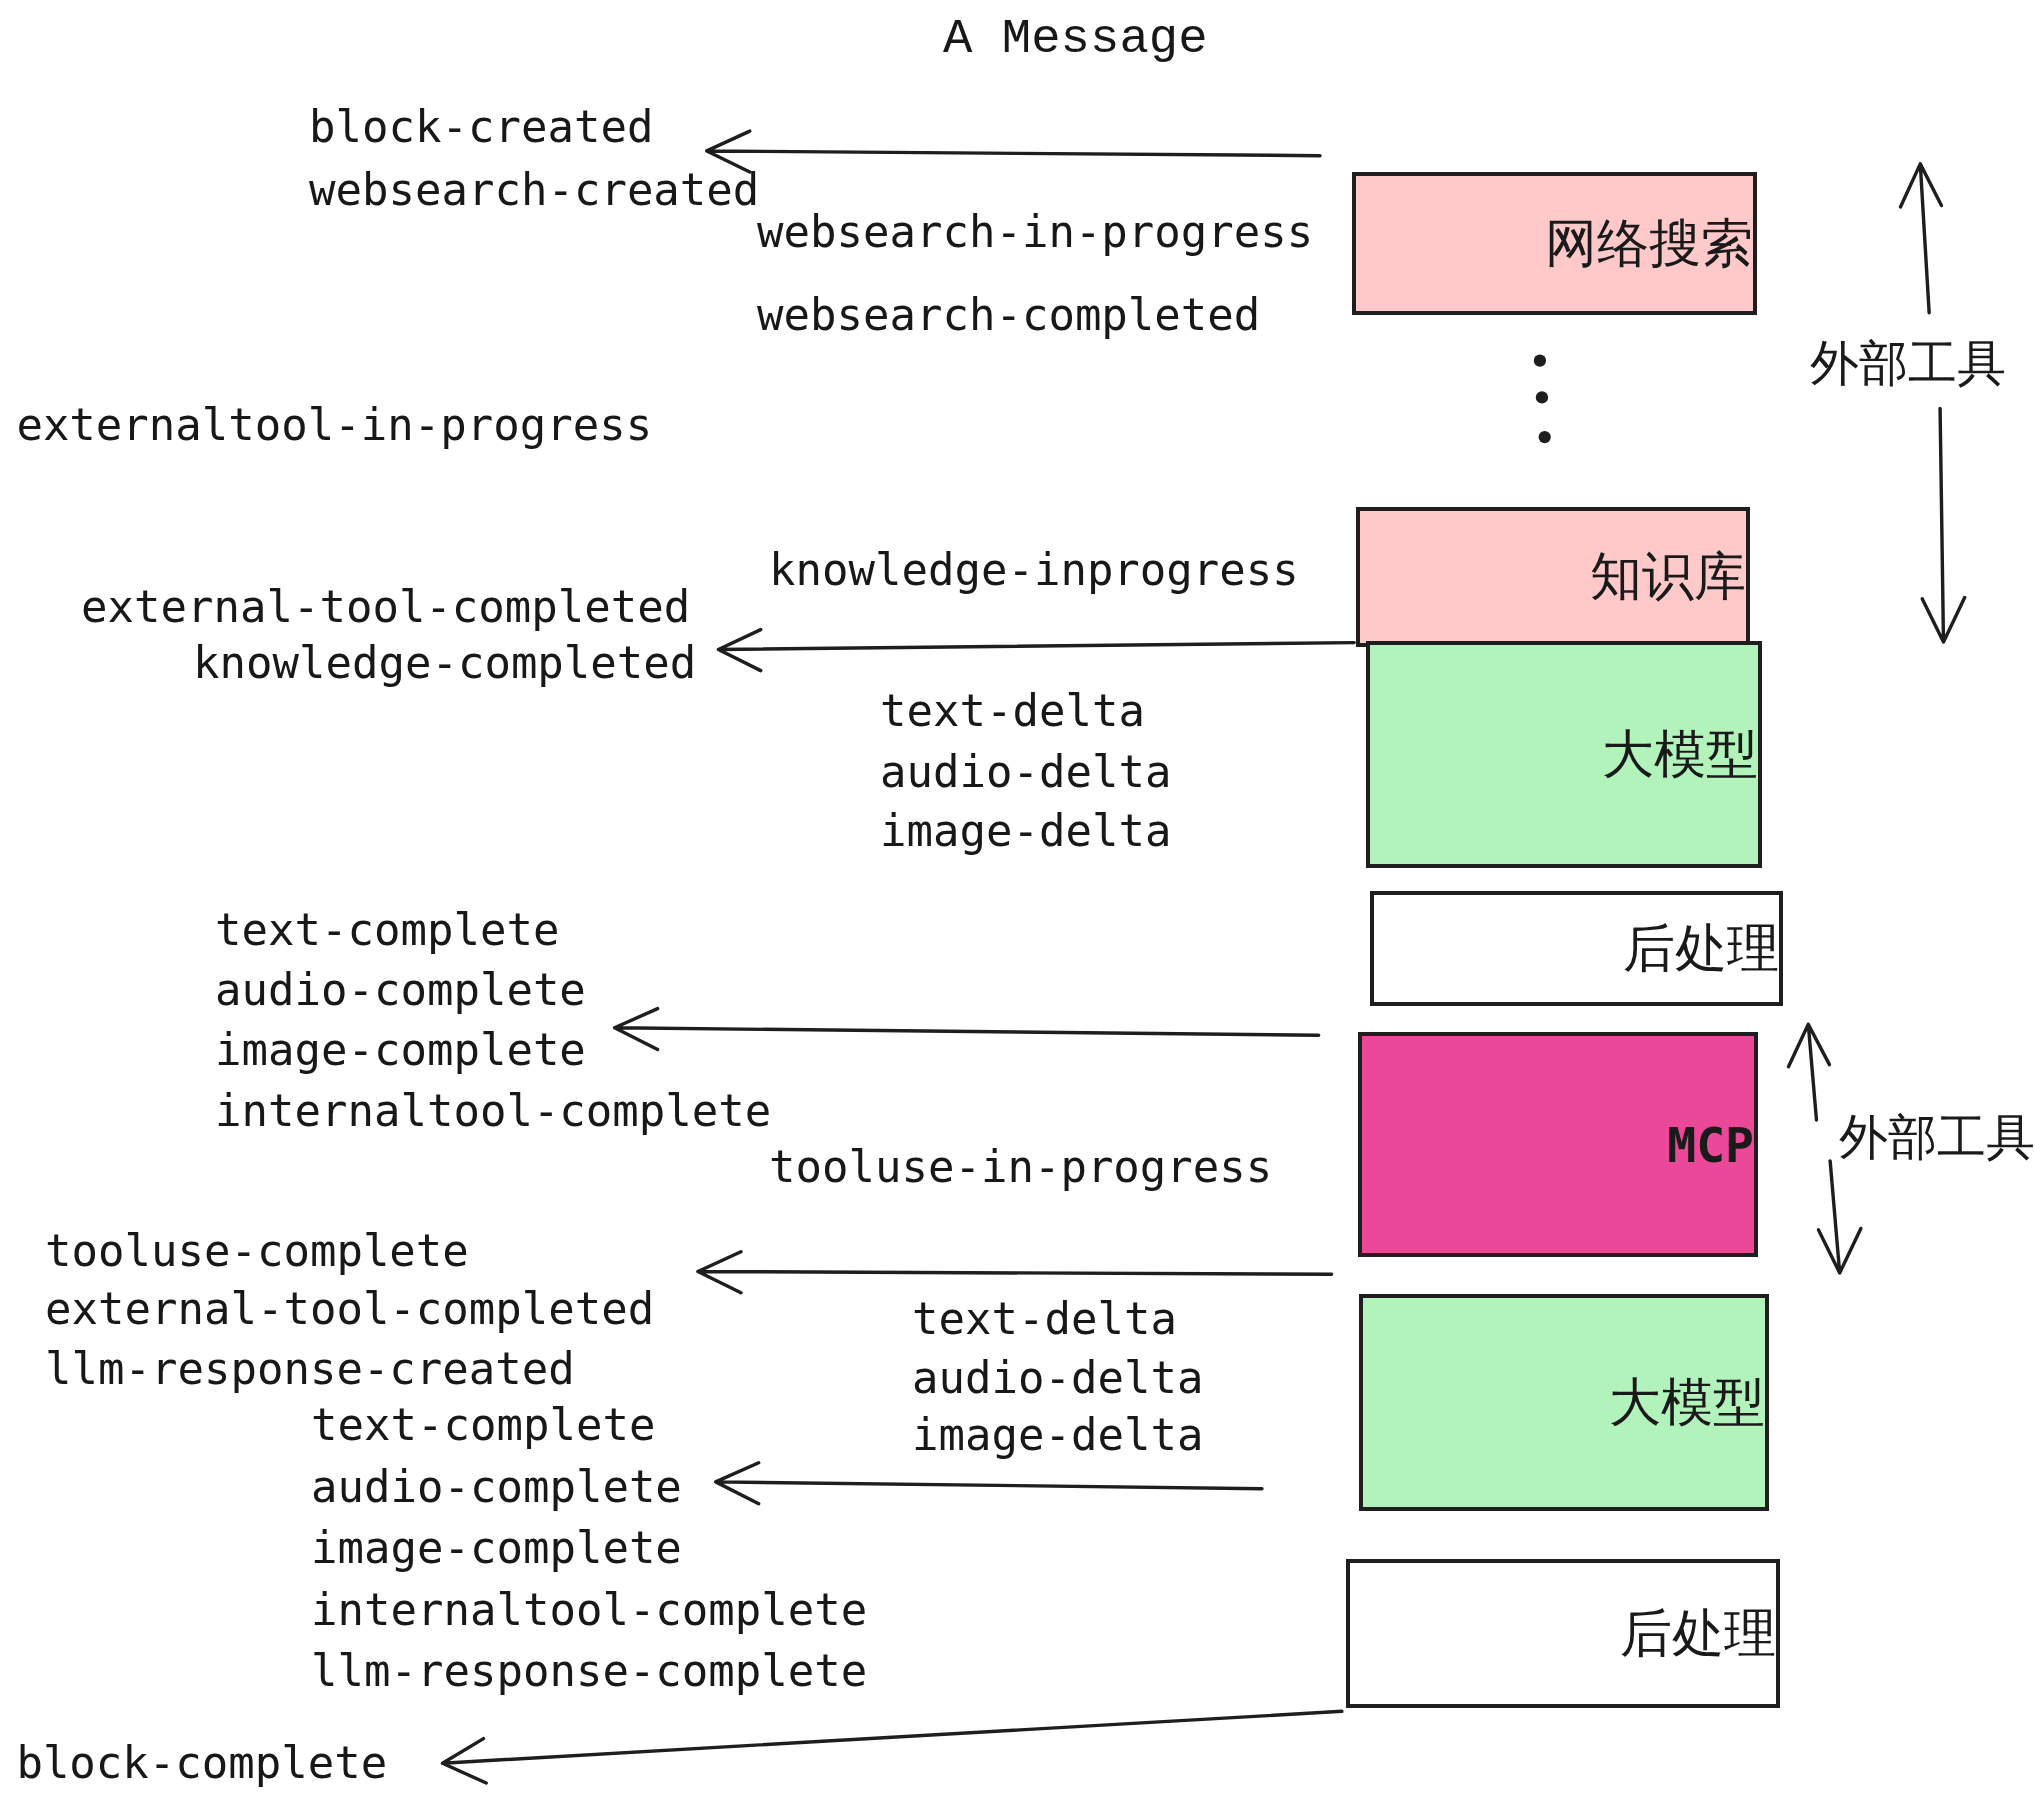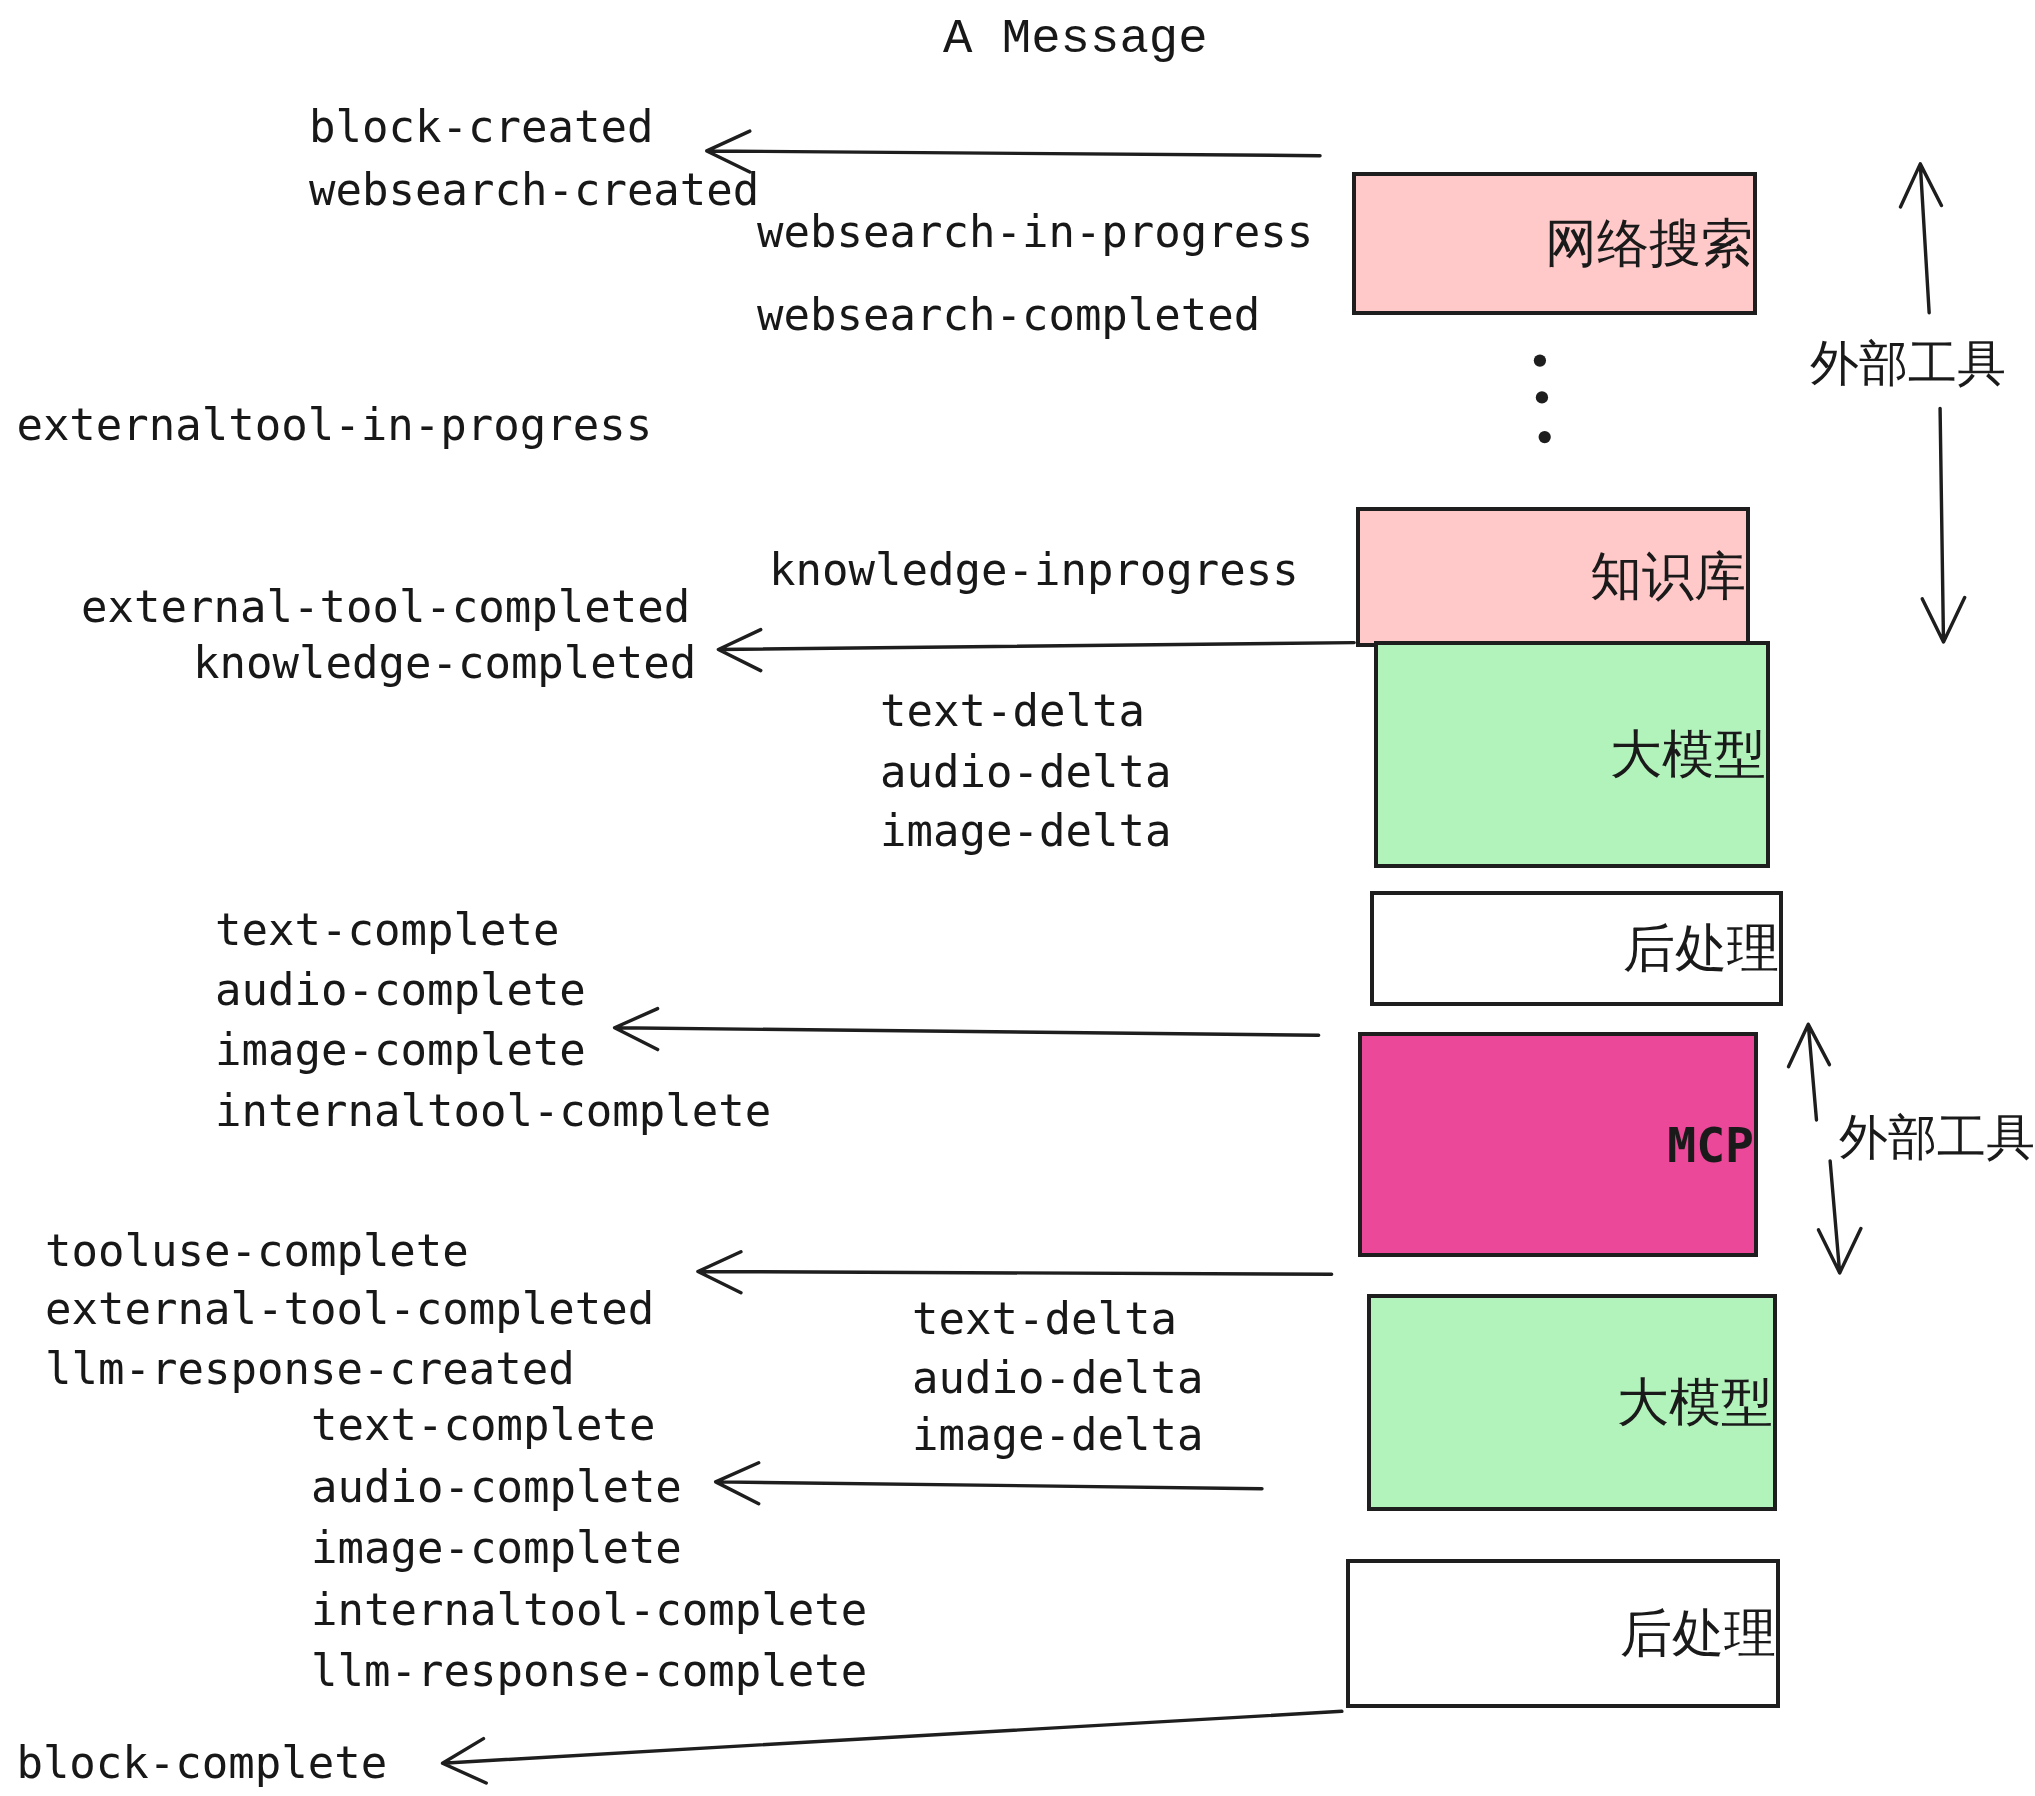--- a/index.html
+++ b/index.html
@@ -5,21 +5,21 @@
   html,body{margin:0;padding:0;background:#ffffff;}
   #canvas{position:relative;width:2035px;height:1796px;background:#ffffff;overflow:hidden;
           font-family:"DejaVu Sans Mono", monospace;}
   .ev{position:absolute;font-family:"DejaVu Sans Mono", monospace;font-size:44px;line-height:55px;
       color:#181818;white-space:nowrap;}
   .title{position:absolute;font-size:49px;line-height:59px;color:#181818;white-space:nowrap;
       font-family:Liberation Mono, monospace;}
   .box{position:absolute;display:flex;align-items:center;justify-content:flex-end;
        border:4.1px solid #1e1e1e;box-sizing:border-box;background:#ffffff;}
   .box.pink{background:#FFC9C9;}
-  .box.green{background:#B2F2BB;margin-left:8px;}
+  .box.green{background:#B2F2BB;}
   .box.yellow{background:#ec4899;}
   .cjk{font-family:"Liberation Sans", sans-serif;font-size:52px;color:#1a1a1a;white-space:nowrap;}
   .mono-label{font-family:"DejaVu Sans Mono", monospace;font-size:48px;font-weight:bold;color:#1a1a1a;}
   .side-cjk{position:absolute;font-family:"Liberation Sans", sans-serif;font-size:49px;color:#1a1a1a;
        white-space:nowrap;}
   #connectors{position:absolute;left:0;top:0;}
   .ln{stroke:#1e1e1e;stroke-width:5;fill:none;stroke-linecap:round;stroke-linejoin:round;}
   .dot{fill:#1e1e1e;}
 </style>
 </head>
@@ -78,20 +78,21 @@
   <div class="ev" style="left:769px;top:542px">knowledge-inprogress</div>
   <div class="ev" style="left:81px;top:579px">external-tool-completed</div>
   <div class="ev" style="left:193px;top:635px">knowledge-completed</div>
   <div class="ev" style="left:880px;top:683px">text-delta</div>
   <div class="ev" style="left:880px;top:744px">audio-delta</div>
   <div class="ev" style="left:880px;top:803px">image-delta</div>
   <div class="ev" style="left:215px;top:902px">text-complete</div>
   <div class="ev" style="left:215px;top:962px">audio-complete</div>
   <div class="ev" style="left:215px;top:1022px">image-complete</div>
   <div class="ev" style="left:215px;top:1083px">internaltool-complete</div>
+  <div class="ev" style="left:769px;top:1139px">tooluse-in-progress</div>
   <div class="ev" style="left:45px;top:1223px">tooluse-complete</div>
   <div class="ev" style="left:45px;top:1281px">external-tool-completed</div>
   <div class="ev" style="left:45px;top:1341px">llm-response-created</div>
   <div class="ev" style="left:912px;top:1291px">text-delta</div>
   <div class="ev" style="left:912px;top:1350px">audio-delta</div>
   <div class="ev" style="left:912px;top:1407px">image-delta</div>
   <div class="ev" style="left:311px;top:1397px">text-complete</div>
   <div class="ev" style="left:311px;top:1459px">audio-complete</div>
   <div class="ev" style="left:311px;top:1520px">image-complete</div>
   <div class="ev" style="left:311px;top:1582px">internaltool-complete</div>

